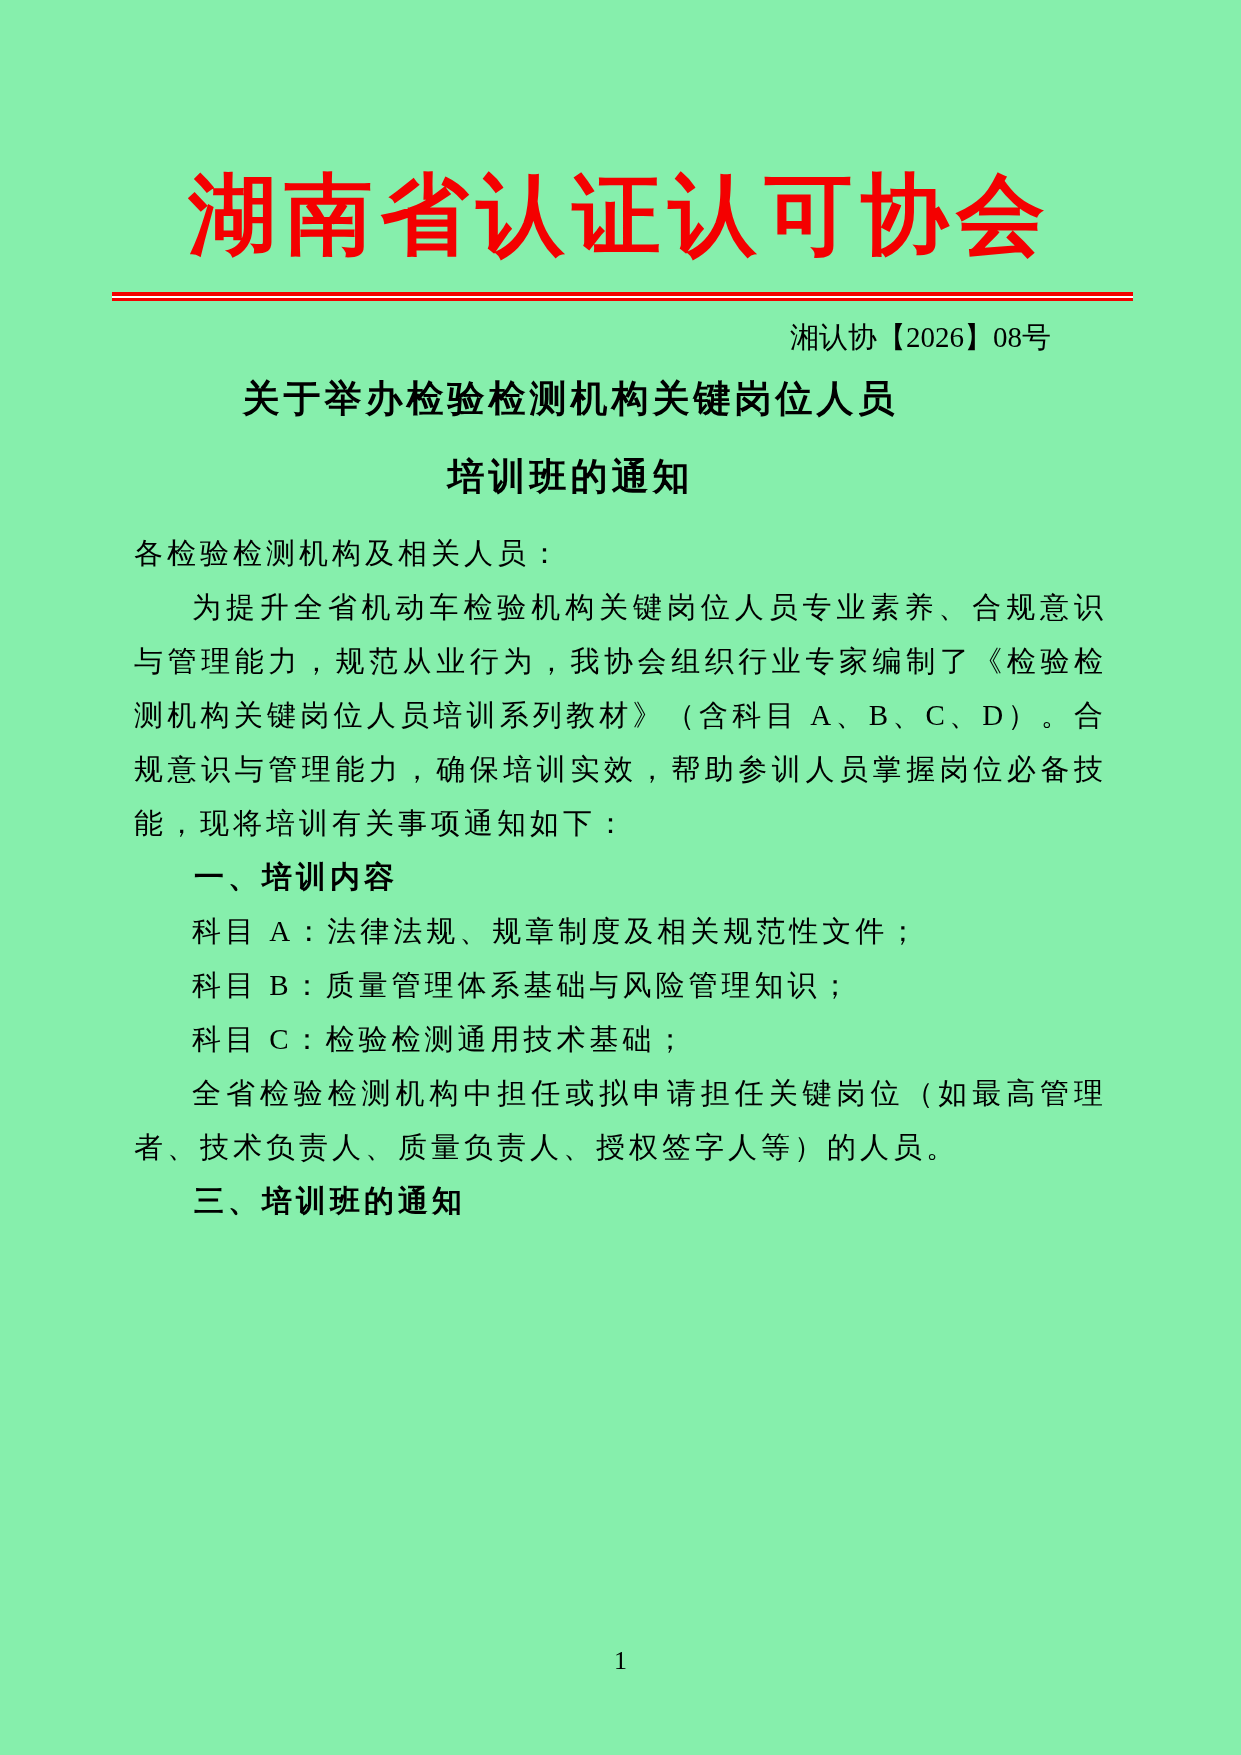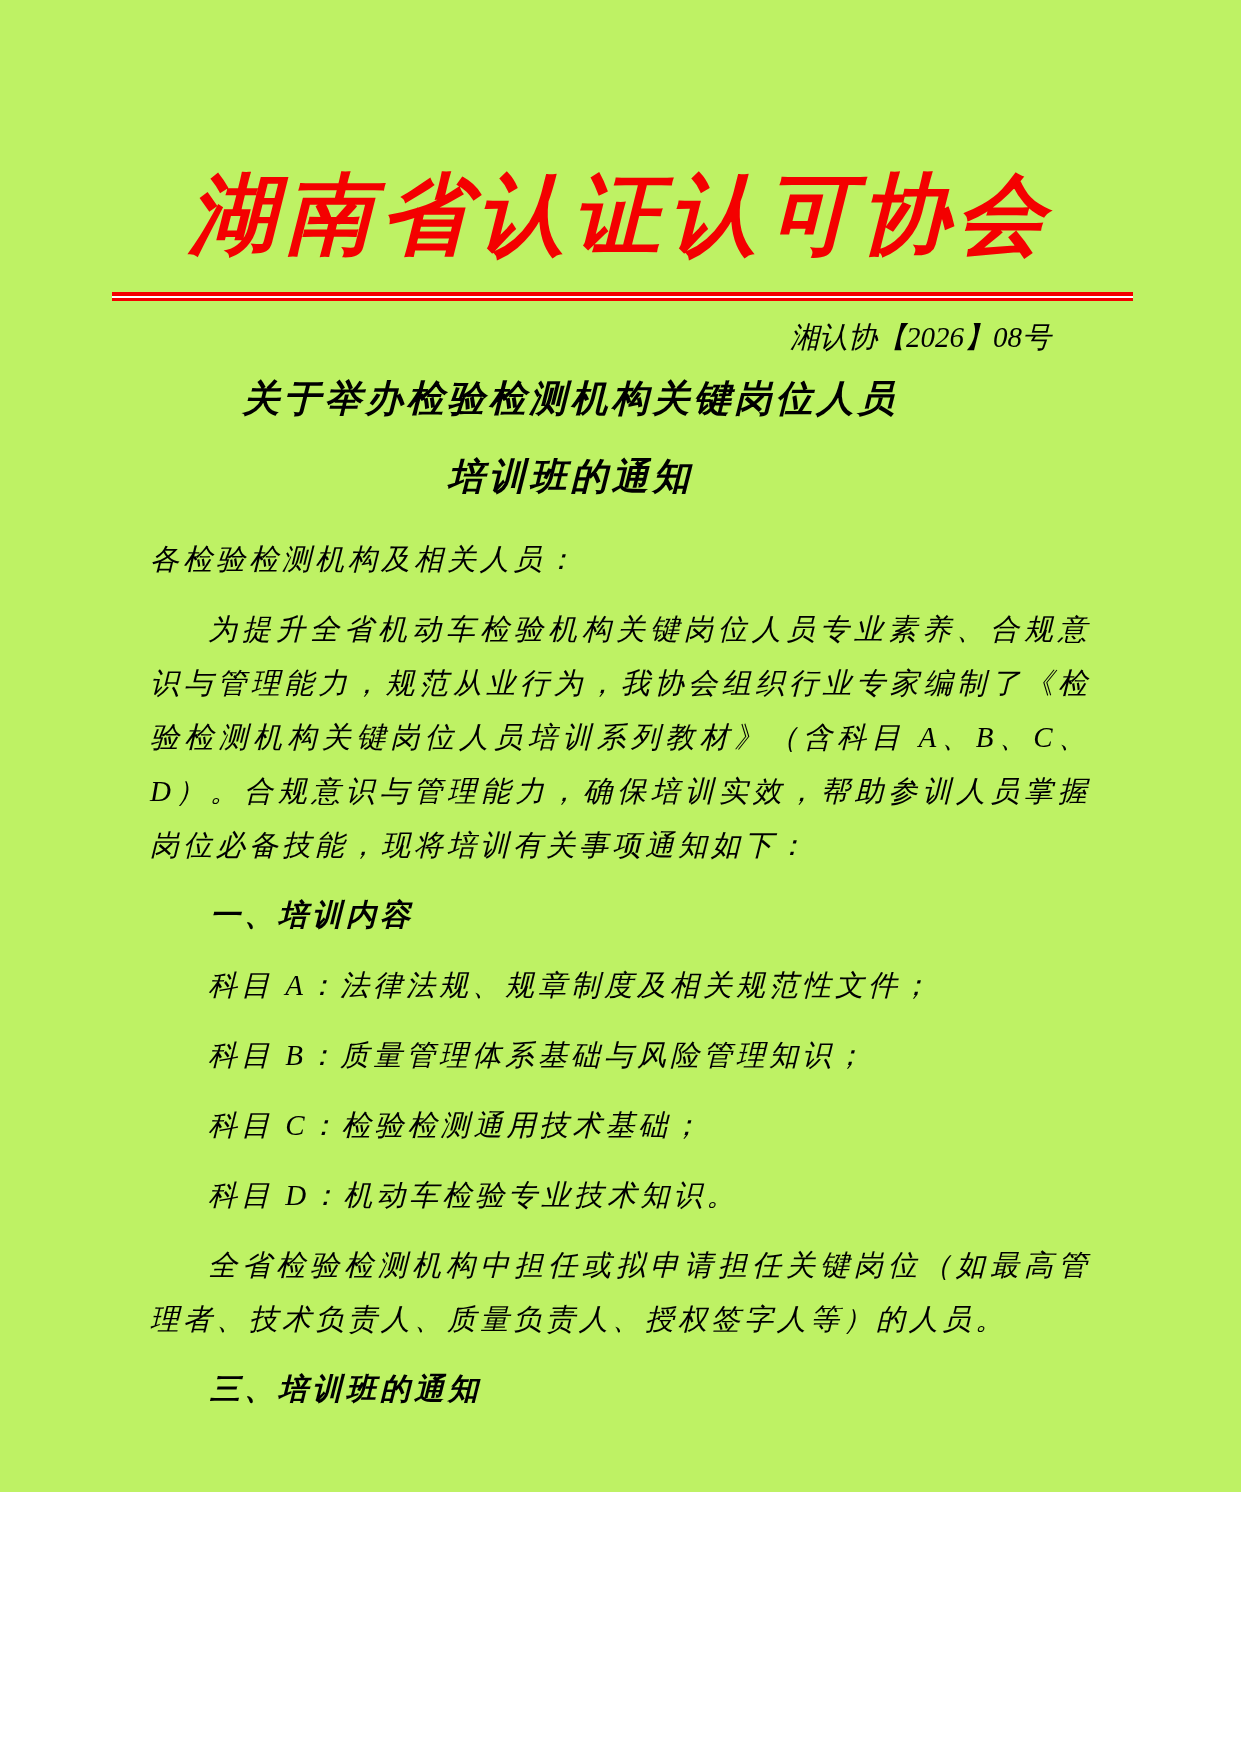--- a/index.html
+++ b/index.html
@@ -3,26 +3,25 @@
 <meta charset="utf-8">
 <style>
   html, body {
     margin: 0;
     padding: 0;
     background: #ffffff;
   }
   .page {
     position: relative;
     width: 1241px;
-    height: 1492px;
-    background: #bef264;
+    height: 1755px;
+    background: #86efac;
     overflow: hidden;
     font-family: "Liberation Serif", "DejaVu Serif", serif;
     color: #000000;
-    font-style: italic;
   }
   
   .org-name {
     padding-top: 172px;
     text-align: center;
     font-size: 88px;
     line-height: 1;
     font-weight: bold;
     letter-spacing: 8px;
     color: #f40000;
@@ -58,21 +57,21 @@
   
   .body-text {
     margin-top: 10px;
     padding: 0 134px;
     font-size: 29px;
     line-height: 54px;
     letter-spacing: 4px;
     text-align: justify;
   }
   .body-text p {
-    margin: 16px;
+    margin: 0;
     padding: 0;
   }
   .salutation {
     text-indent: 0;
   }
   .para {
     text-indent: 2em;
   }
   .heading {
     text-indent: 2em;
@@ -108,20 +107,19 @@
     <div>培训班的通知</div>
   </div>
 
   <div class="body-text">
     <p class="salutation">各检验检测机构及相关人员：</p>
     <p class="para">为提升全省机动车检验机构关键岗位人员专业素养、合规意识与管理能力，规范从业行为，我协会组织行业专家编制了《检验检测机构关键岗位人员培训系列教材》（含科目 A、B、C、D）。合规意识与管理能力，确保培训实效，帮助参训人员掌握岗位必备技能，现将培训有关事项通知如下：</p>
     <p class="heading">一、培训内容</p>
     <p class="para">科目 A：法律法规、规章制度及相关规范性文件；</p>
     <p class="para">科目 B：质量管理体系基础与风险管理知识；</p>
     <p class="para">科目 C：检验检测通用技术基础；</p>
-    <p class="para">科目 D：机动车检验专业技术知识。</p>
     <p class="para">全省检验检测机构中担任或拟申请担任关键岗位（如最高管理者、技术负责人、质量负责人、授权签字人等）的人员。</p>
     <p class="heading">三、培训班的通知</p>
   </div>
 
   <div class="page-footer">1</div>
 
 </div>
 
 </body></html>

